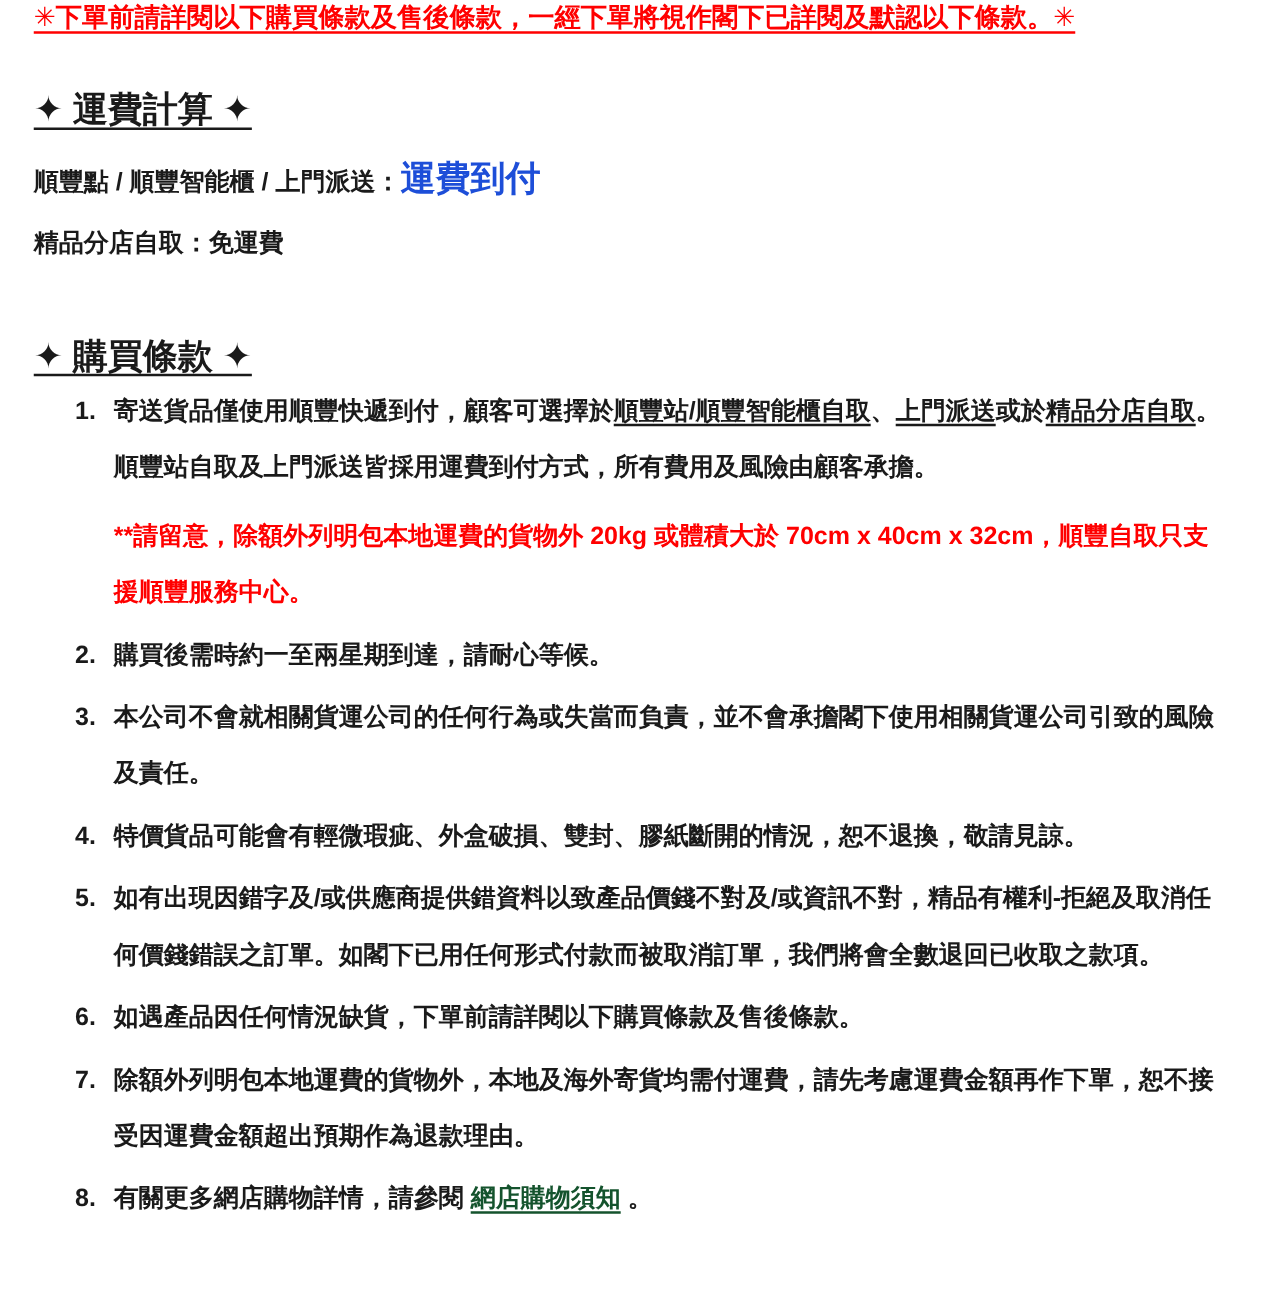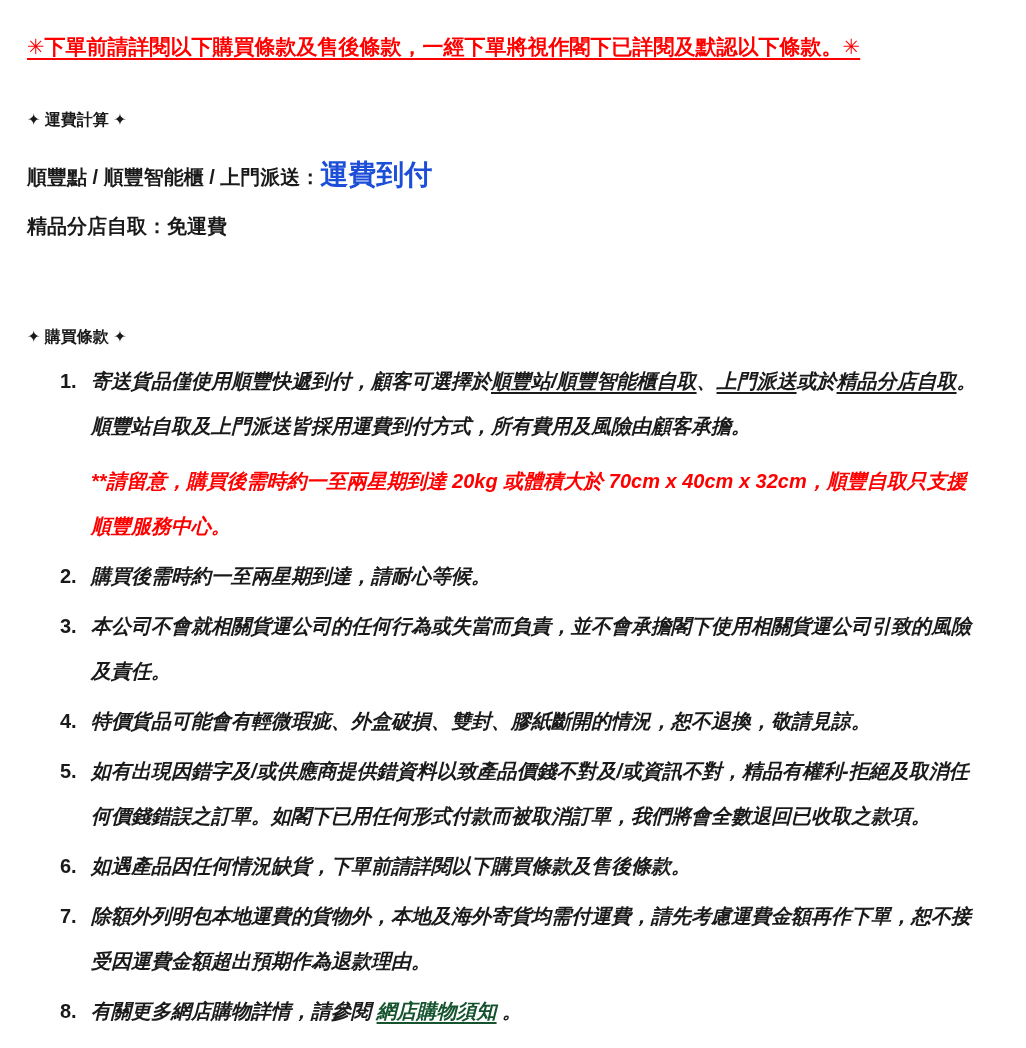--- a/index.html
+++ b/index.html
@@ -7,54 +7,55 @@
   body {
     width: 1026px;
     font-family: "Liberation Sans", "DejaVu Sans", sans-serif;
     font-weight: 700;
     color: #1a1a1a;
     -webkit-font-smoothing: antialiased;
   }
   .page {
     width: 1026px;
     min-height: 1048px;
-    padding: 32px 41px 10px 27px;
+    padding: 0 41px 10px 27px;
   }
   .top-notice {
     color: #ff0000;
     font-size: 21px;
     line-height: 30px;
     margin: 0 0 44px 0;
     text-decoration: underline;
     text-decoration-thickness: 2px;
     text-underline-offset: 4px;
   }
   .section-heading {
-    font-size: 16px;
+    font-size: 28px;
     line-height: 28px;
     font-weight: 700;
     margin: 0 0 22px 0;
+    text-decoration: underline;
     text-decoration-thickness: 2px;
     text-underline-offset: 5px;
     display: inline-block;
   }
   .heading-row { margin: 0; }
   .shipping-line {
     font-size: 20px;
     line-height: 38px;
     margin: 0 0 16px 0;
   }
   .fee-cod {
     font-size: 28px;
     color: #1d4ed8;
   }
   .pickup-line {
     font-size: 20px;
     line-height: 28px;
-    margin: 0 0 83px 0;
+    margin: 0 0 62px 0;
   }
   .terms-heading-row { margin: 0 0 8px 0; }
   .terms-heading-row .section-heading { margin: 0; }
   .terms-list {
     list-style: none;
     margin: 0;
     padding: 0 0 0 33px;
     font-size: 20px;
   }
   .term {
@@ -63,21 +64,21 @@
     margin: 0 0 5px 0;
   }
   .term .num {
     flex: 0 0 31px;
     line-height: 45px;
   }
   .term .body {
     flex: 1 1 auto;
     line-height: 45px;
   }
-  .term .body p { margin: 0; font-style: italic; }
+  .term .body p { margin: 0; }
   .u {
     text-decoration: underline;
     text-decoration-thickness: 2px;
     text-underline-offset: 4px;
   }
   .note {
     color: #ff0000;
     margin-top: 10px !important;
   }
   .guide-link {
@@ -103,21 +104,21 @@
   <p class="pickup-line">精品分店自取：免運費</p>
 
   <p class="terms-heading-row"><span class="section-heading">✦ 購買條款 ✦</span></p>
 
   <ol class="terms-list">
 
     <li class="term">
       <span class="num">1.</span>
       <div class="body">
         <p><span>寄送貨品僅使用順豐快遞到付，顧客可選擇於</span><span class="u">順豐站/順豐智能櫃自取</span><span>、</span><span class="u">上門派送</span><span>或於</span><span class="u">精品分店自取</span><span>。順豐站自取及上門派送皆採用運費到付方式，所有費用及風險由顧客承擔。</span></p>
-        <p class="note">**請留意，購買後需時約一至兩星期到達 20kg 或體積大於 70cm x 40cm x 32cm，順豐自取只支援順豐服務中心。</p>
+        <p class="note">**請留意，除額外列明包本地運費的貨物外 20kg 或體積大於 70cm x 40cm x 32cm，順豐自取只支援順豐服務中心。</p>
       </div>
     </li>
 
     <li class="term">
       <span class="num">2.</span>
       <div class="body">
         <p>購買後需時約一至兩星期到達，請耐心等候。</p>
       </div>
     </li>
 

